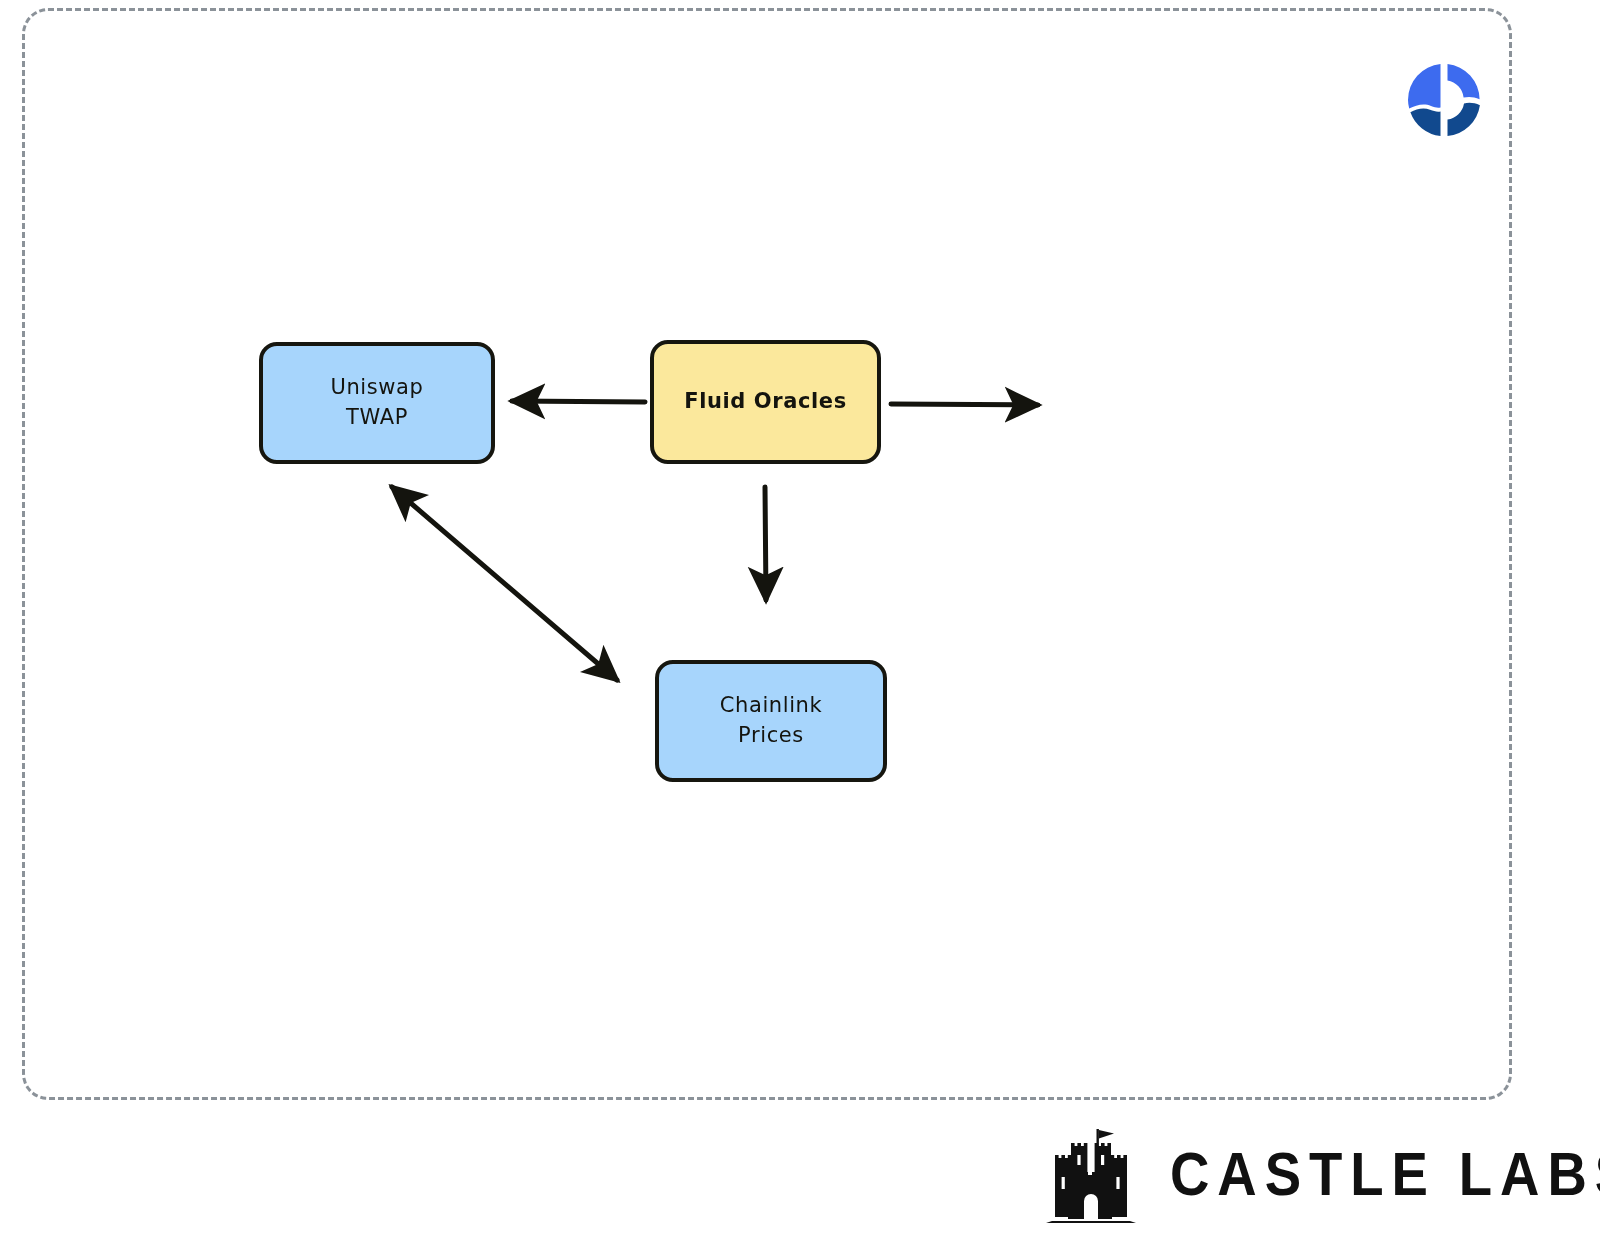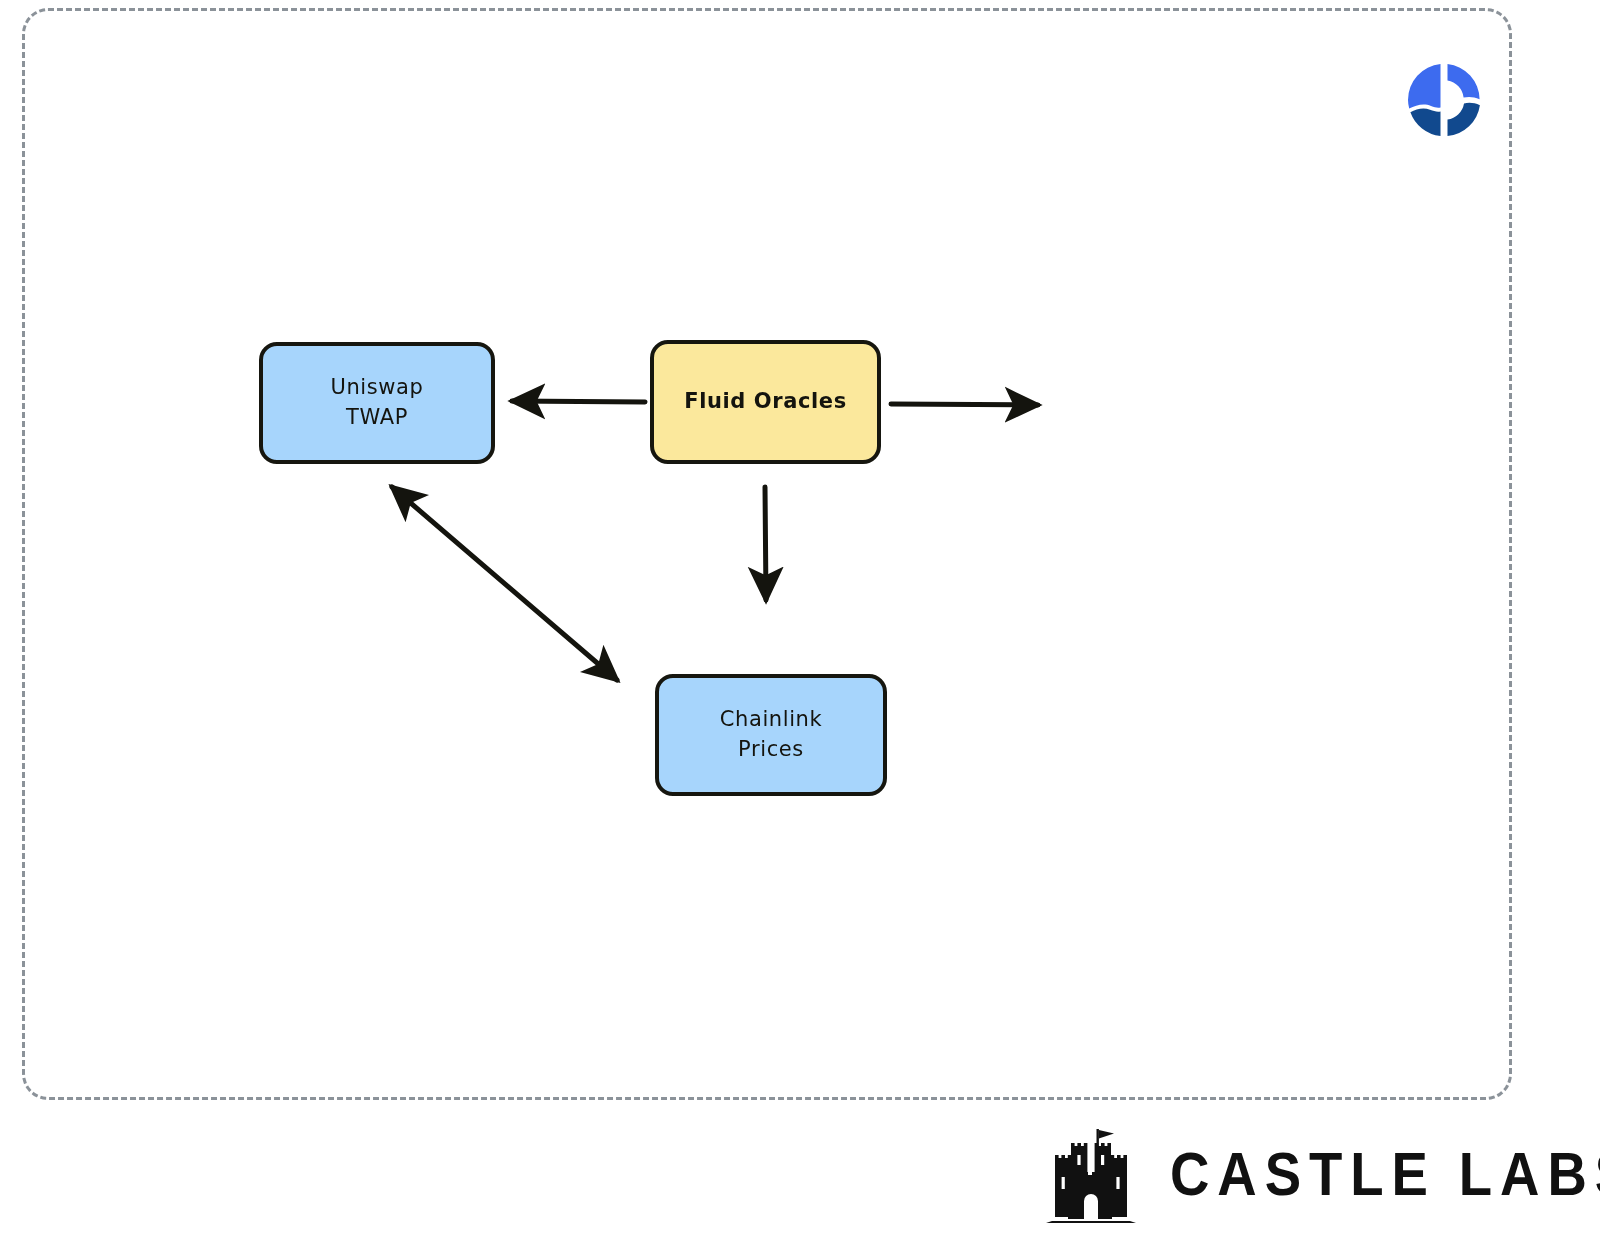--- a/index.html
+++ b/index.html
@@ -62,21 +62,21 @@
   .node-label {
     white-space: pre-line;
     display: block;
   }
   .node.blue  { background: #a7d5fc; }
   .node.yellow{ background: #fbe89c; }
 
   #node-uniswap  { left: 259px; top: 342px; width: 236px; height: 122px; }
   #node-fluid    { left: 650px; top: 340px; width: 231px; height: 124px; font-weight: bold; }
   #node-contract { left: 1054px; top: 343px; width: 238px; height: 124px; }
-  #node-chainlink{ left: 655px; top: 674px; width: 232px; height: 122px; }
+  #node-chainlink{ left: 655px; top: 660px; width: 232px; height: 122px; }
 
   
   #brand-mark {
     position: absolute;
     left: 1404px;
     top: 60px;
     width: 80px;
     height: 80px;
   }
 

